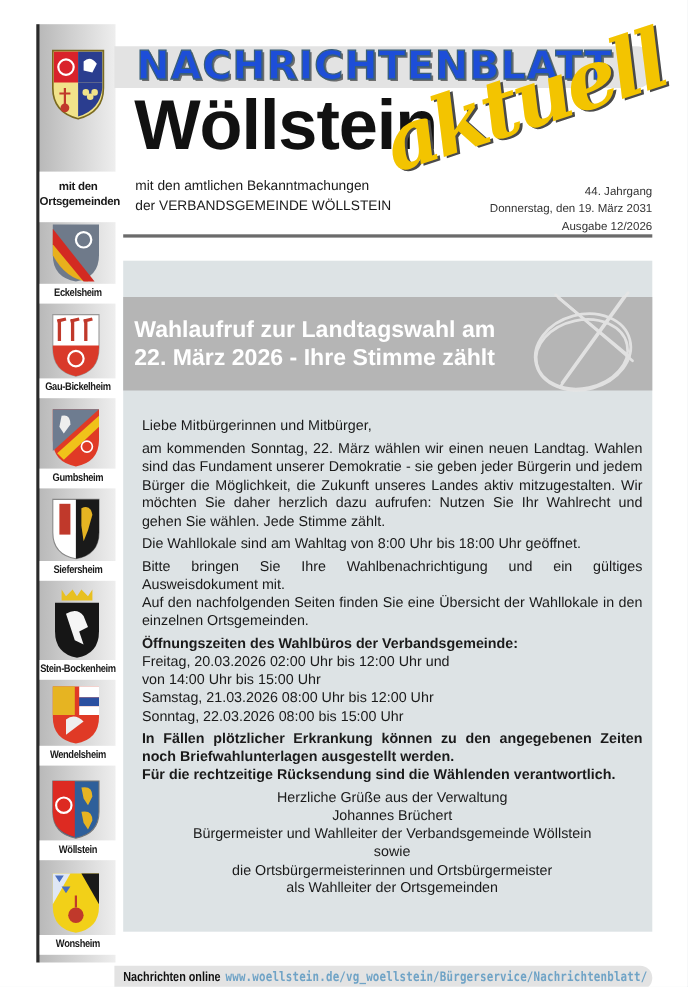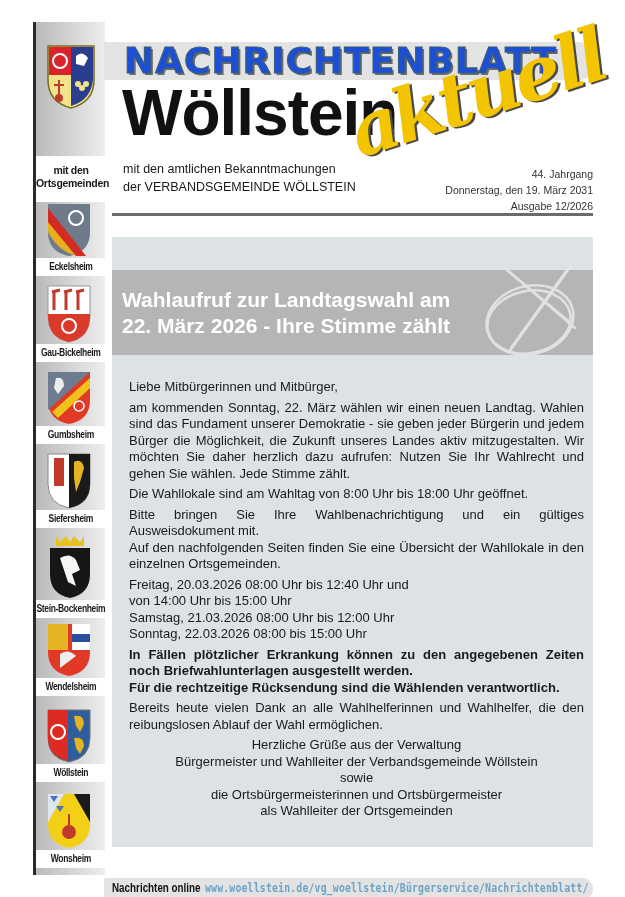--- a/index.html
+++ b/index.html
@@ -191,29 +191,30 @@
       </svg>
     </div>
   </div>
 
   <div class="body">
     <p>Liebe Mitbürgerinnen und Mitbürger,</p>
     <p>am kommenden Sonntag, 22. März wählen wir einen neuen Landtag. Wahlen sind das Fundament unserer Demokratie - sie geben jeder Bürgerin und jedem Bürger die Möglichkeit, die Zukunft unseres Landes aktiv mitzugestalten. Wir möchten Sie daher herzlich dazu aufrufen: Nutzen Sie Ihr Wahlrecht und gehen Sie wählen. Jede Stimme zählt.</p>
     <p>Die Wahllokale sind am Wahltag von 8:00 Uhr bis 18:00 Uhr geöffnet.</p>
     <p class="nm">Bitte bringen Sie Ihre Wahlbenachrichtigung und ein gültiges Ausweisdokument mit.</p>
     <p>Auf den nachfolgenden Seiten finden Sie eine Übersicht der Wahllokale in den einzelnen Ortsgemeinden.</p>
-    <p class="nm">Freitag, 20.03.2026 08:00 Uhr bis 12:40 Uhr und</p>
+    <p class="b nm">Öffnungszeiten des Wahlbüros der Verbandsgemeinde:</p>
+    <p class="nm">Freitag, 20.03.2026 02:00 Uhr bis 12:00 Uhr und</p>
     <p class="nm">von 14:00 Uhr bis 15:00 Uhr</p>
     <p class="nm">Samstag, 21.03.2026 08:00 Uhr bis 12:00 Uhr</p>
     <p>Sonntag, 22.03.2026 08:00 bis 15:00 Uhr</p>
     <p class="b nm">In Fällen plötzlicher Erkrankung können zu den angegebenen Zeiten noch Briefwahlunterlagen ausgestellt werden.</p>
     <p class="b">Für die rechtzeitige Rücksendung sind die Wählenden verantwortlich.</p>
-    <p>Bereits heute vielen Dank an alle Wahlhelferinnen und Wahlhelfer, die den reibungslosen Ablauf der Wahl ermöglichen.</p>
     <div class="sig">
       <div>Herzliche Grüße aus der Verwaltung</div>
+      <div>Johannes Brüchert</div>
       <div>Bürgermeister und Wahlleiter der Verbandsgemeinde Wöllstein</div>
       <div>sowie</div>
       <div>die Ortsbürgermeisterinnen und Ortsbürgermeister</div>
       <div>als Wahlleiter der Ortsgemeinden</div>
     </div>
   </div>
 </div>
 
 <div class="footer">
   <span class="footer-label">Nachrichten online</span>

